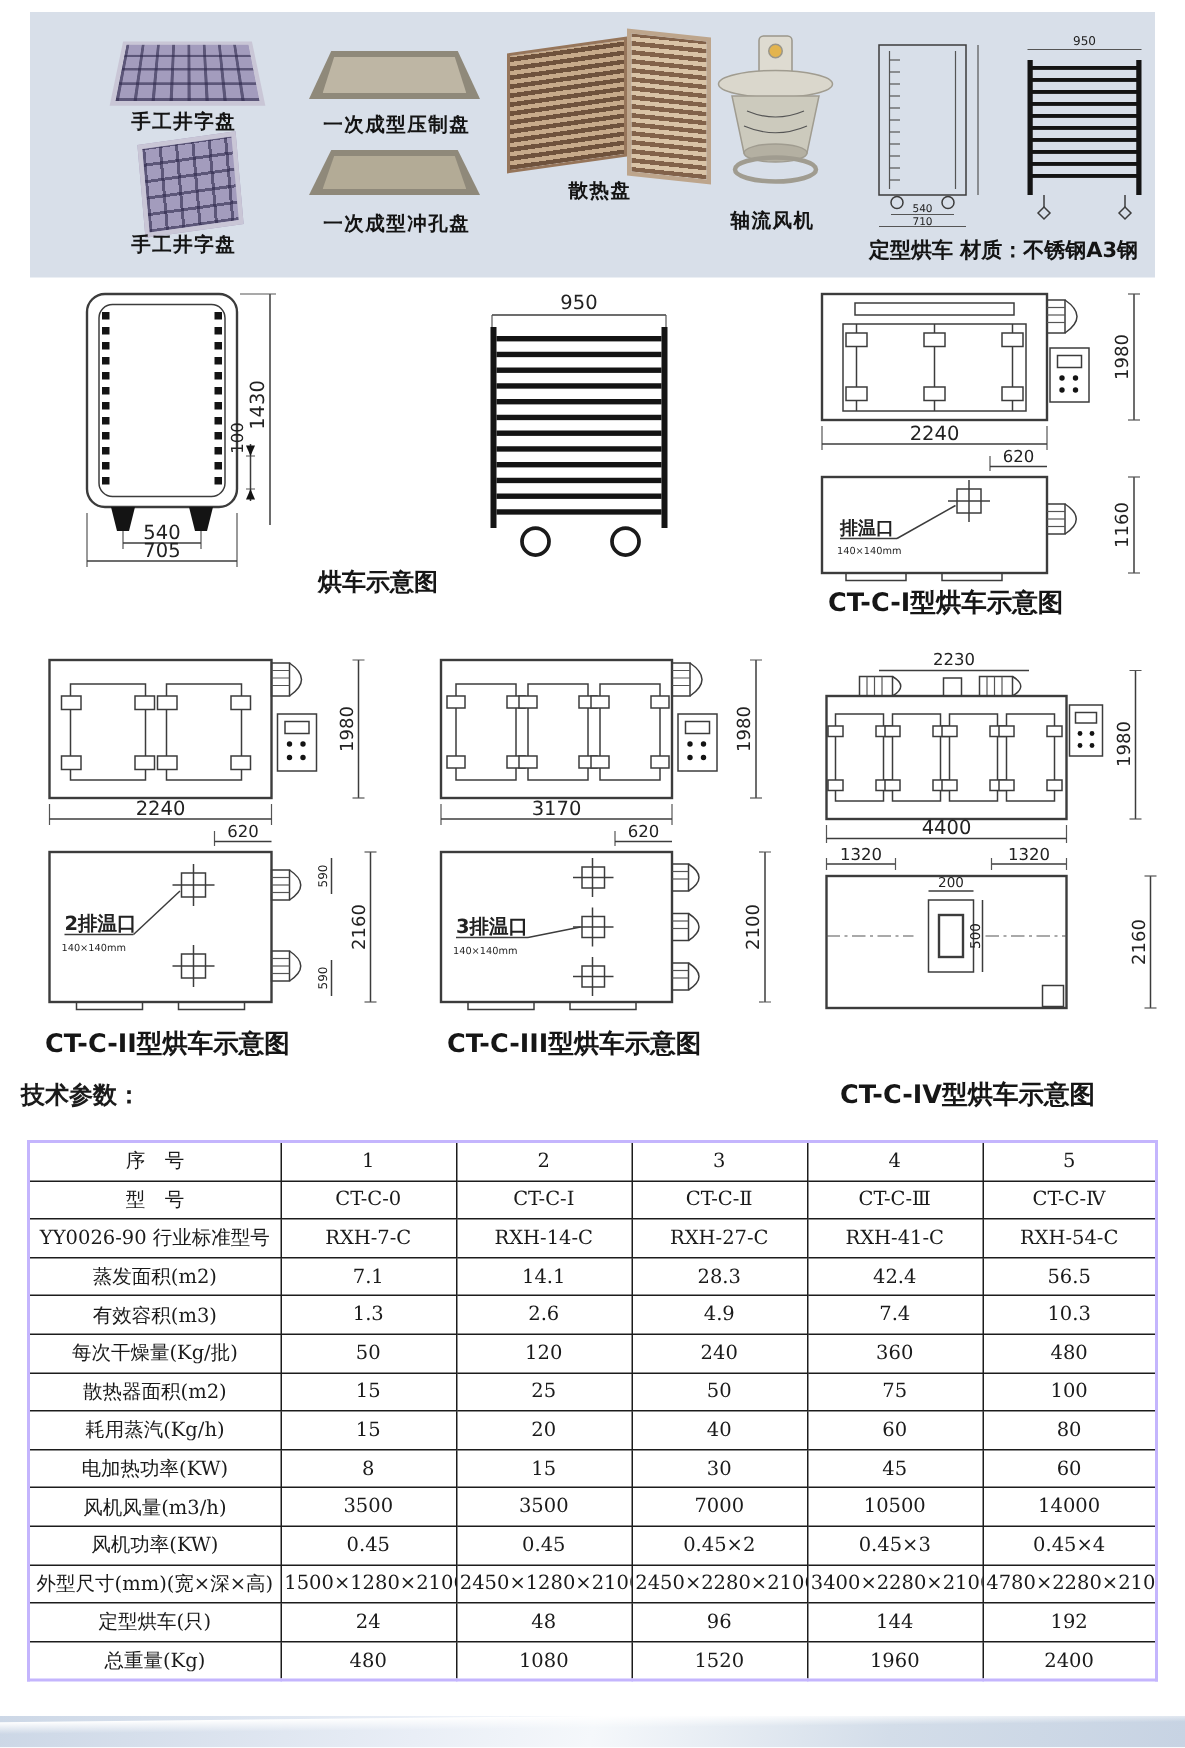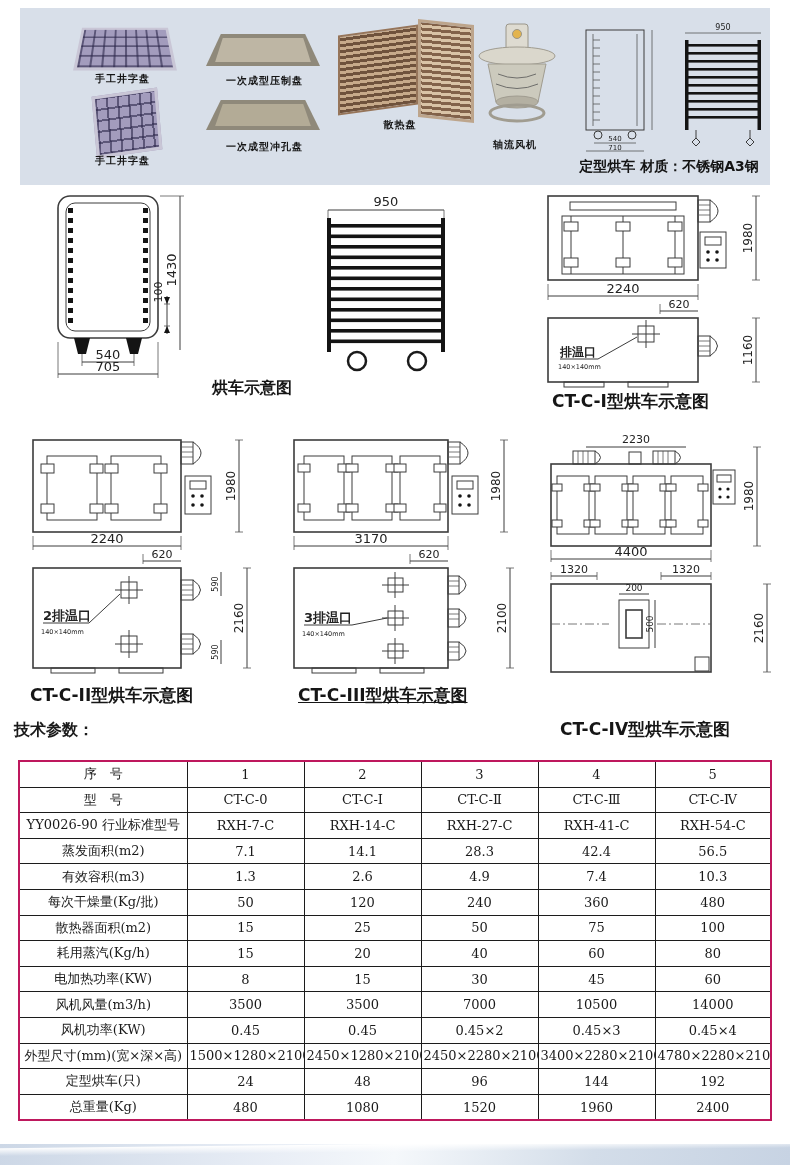--- a/index.html
+++ b/index.html
@@ -1,21 +1,21 @@
 <!DOCTYPE html>
 <html><head>
 <meta charset="utf-8">
 <style>
   html,body{margin:0;padding:0;background:#fff;}
   .page{position:relative;width:790px;height:1165px;background:#fff;overflow:hidden;
         font-family:"DejaVu Sans",sans-serif;color:#1a1a1a;}
 
   
   .banner{position:absolute;left:20px;top:8px;width:750px;height:177px;background:#d8dfe9;}
-  .photo-label{position:absolute;font-weight:bold;font-size:10px;color:#141414;text-align:center;letter-spacing:1px;}
+  .photo-label{position:absolute;font-weight:bold;font-size:13px;color:#141414;text-align:center;letter-spacing:1px;}
   .big-label{font-size:14px;letter-spacing:0;}
 
   .tray-grid{position:absolute;background-color:#a39cbd;border:3px solid #c9c6d6;
     background-image:repeating-linear-gradient(90deg,rgba(45,40,75,.6) 0 2px,transparent 2px 11px),
                      repeating-linear-gradient(0deg,rgba(45,40,75,.6) 0 2px,transparent 2px 11px);}
   .t1{left:58px;top:14px;width:88px;height:44px;transform:perspective(140px) rotateX(32deg);}
   .t2{left:74px;top:84px;width:60px;height:56px;transform:rotate(-5deg) skewY(-3deg);}
 
   .tray-flat{position:absolute;clip-path:polygon(13% 0,87% 0,100% 100%,0 100%);background:#8f897a;}
   .tray-flat .inner{position:absolute;left:8%;top:4px;width:84%;height:calc(100% - 8px);
@@ -40,21 +40,21 @@
 
   
   .diagram-caption{position:absolute;font-weight:bold;color:#161616;}
   .cap-sm{font-size:16px;}
   .cap-lg{font-size:17px;}
   .section-heading{position:absolute;left:14px;top:720px;font-size:16px;font-weight:bold;}
 
   
   .params-table{position:absolute;left:18px;top:760px;width:752px;border-collapse:collapse;
     table-layout:fixed;font-family:"DejaVu Serif","DejaVu Sans",serif;font-size:13px;
-    border:2px solid #be185d;}
+    border:2px solid #c4b5fd;}
   .params-table td{border:1px solid #1c1c1c;text-align:center;height:24.6px;padding:0 2px;
     overflow:hidden;white-space:nowrap;}
 
   
   .wave{position:absolute;left:0;top:1144px;width:790px;height:21px;
     background:linear-gradient(100deg,#ccd7e6 0%,#e9eef6 35%,#f5f8fb 50%,#d3dde9 75%,#c7d3e3 100%);}
   .wave .streak{position:absolute;left:0;top:0;width:100%;height:8px;
     background:linear-gradient(180deg,#ffffff 0%,rgba(255,255,255,0) 100%);transform:skewY(-.6deg);}
 </style>
 </head>
@@ -455,21 +455,21 @@
         <line x1="160" y1="220" x2="171" y2="220" class="dthin"></line>
       <path d="M171 210 q14 9 0 18" class="dln"></path>
     </g>
     <rect x="24" y="236" width="44" height="5" class="dln"></rect>
       <rect x="92" y="236" width="44" height="5" class="dln"></rect>
     <line x1="222" y1="136" x2="222" y2="236" class="dln"></line>
     <line x1="218" y1="136" x2="226" y2="136" class="dthin"></line>
       <line x1="218" y1="236" x2="226" y2="236" class="dthin"></line>
     <text x="218" y="186" font-size="12" text-anchor="middle" transform="rotate(-90 218 186)">2100</text>
   </svg>
-  <div class="diagram-caption cap-lg" style="left:298px;top:684px;text-decoration:underline;">CT-C-III型烘车示意图</div>
+  <div class="diagram-caption cap-lg" style="left:298px;top:684px;">CT-C-III型烘车示意图</div>
 
   <svg class="line-drawing" style="left:545px;top:432px;" width="245" height="250" viewBox="0 0 245 250">
     <text x="91" y="11" font-size="11" text-anchor="middle">2230</text>
     <line x1="41" y1="15" x2="141" y2="15" class="dln"></line>
     <g>
       <rect x="28" y="19" width="22" height="13" class="dln"></rect>
       <line x1="33" y1="19" x2="33" y2="32" class="dthin"></line>
         <line x1="38" y1="19" x2="38" y2="32" class="dthin"></line>
         <line x1="43" y1="19" x2="43" y2="32" class="dthin"></line>
       <path d="M50 19 q11 6.5 0 13" class="dln"></path>

